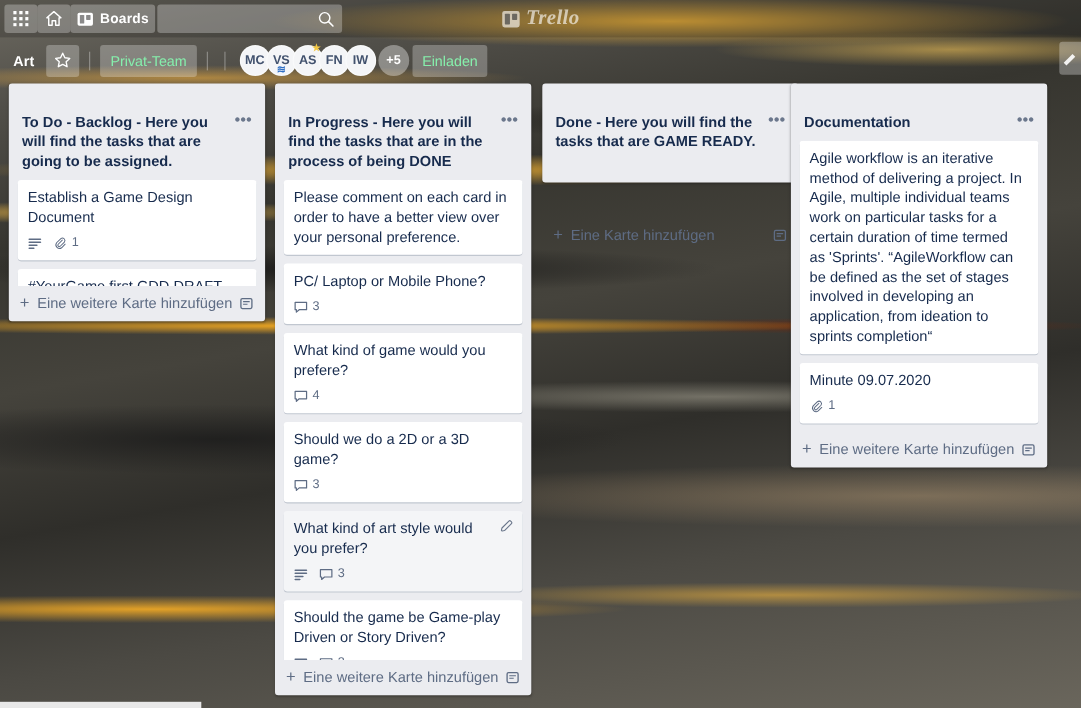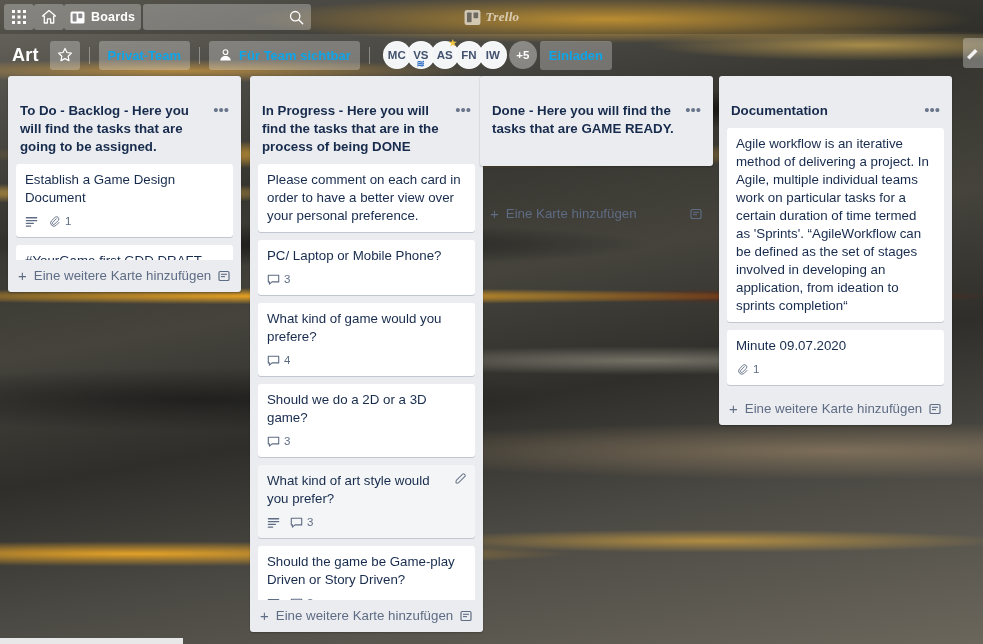--- a/index.html
+++ b/index.html
@@ -56,41 +56,41 @@
     padding: 0 7px; cursor: text; margin-left: 2px;
   }
   #brand {
     position: absolute; left: 0; right: 0; top: 0; height: 34px;
     display: flex; align-items: center; justify-content: center;
     pointer-events: none;
   }
   #brand .brand-text {
     color: rgba(255,255,255,0.62);
     font-family: "Liberation Serif", serif;
-    font-style: italic; font-weight: bold; font-size: 13px;
+    font-style: italic; font-weight: bold; font-size: 19px;
     letter-spacing: .3px; margin-left: 5px;
   }
 
   
   #boardbar {
     position: absolute; top: 34px; left: 0; right: 0; height: 42px;
     display: flex; align-items: center; gap: 3px;
     padding: 0 8px;
     z-index: 9;
   }
   #board-title {
-    color: #fff; font-weight: bold; font-size: 18px;
+    color: #fff; font-weight: bold; font-size: 13px;
     padding: 0 8px 0 4px; letter-spacing: .2px; cursor: pointer;
   }
   .hbtn {
     height: 29px; border-radius: 3px;
     background: rgba(255,255,255,0.27);
-    color: #0ea5e9; font-size: 13px;
+    color: #86efac; font-size: 13px;
     display: flex; align-items: center; gap: 6px;
-    padding: 0 9px; cursor: pointer; white-space: nowrap; font-weight: bold;
+    padding: 0 9px; cursor: pointer; white-space: nowrap;
   }
   .hbtn.icon-only { width: 30px; padding: 0; justify-content: center; }
   .hsep { width: 1px; height: 17px; background: rgba(255,255,255,0.35); margin: 0 6px; }
   #members { display: flex; align-items: center; margin: 0 4px; }
   .avatar {
     width: 28px; height: 28px; border-radius: 50%;
     background: #f4f5f7; color: #42526e;
     font-size: 11.5px; font-weight: bold;
     display: flex; align-items: center; justify-content: center;
     margin-right: -4px; position: relative;
@@ -233,27 +233,20 @@
   </div>
 
   <div class="hsep"></div>
 
   <div class="hbtn">
     <span>Privat-Team</span>
   </div>
 
   <div class="hsep"></div>
 
-  <div class="hbtn">
-    <svg width="15" height="15" viewBox="0 0 16 16">
-      <circle cx="8" cy="4.4" r="2.5" fill="none" stroke="#fff" stroke-width="1.2"></circle>
-      <path d="M2.4 13.4c0-3 2.5-5 5.6-5s5.6 2 5.6 5z" fill="#fff"></path>
-    </svg>
-    <span>Für Team sichtbar</span>
-  </div>
 
   <div class="hsep"></div>
 
   <div id="members">
     <div class="avatar">
       <span>MC</span>
     </div>
     <div class="avatar">
       <span>VS</span>
       <span class="badge-water">≋</span>
@@ -436,21 +429,21 @@
       <span>
         <svg width="14" height="14" viewBox="0 0 14 14">
           <rect x="2" y="2.5" width="10" height="9" rx="1.3" fill="none" stroke="#5e6c84" stroke-width="1.2"></rect>
           <line x1="4" y1="5.3" x2="10" y2="5.3" stroke="#5e6c84" stroke-width="1.1"></line>
           <line x1="4" y1="7.6" x2="8" y2="7.6" stroke="#5e6c84" stroke-width="1.1"></line>
         </svg>
       </span>
     </div>
   </div>
 
-  <div class="list" style="left:480px; max-height:90px;gap:26px;">
+  <div class="list" style="left:493px; max-height:90px;gap:26px;">
     <div class="list-header">
       <div class="list-title">Done - Here you will find the tasks that are GAME READY.</div>
       <div class="list-menu">•••</div>
     </div>
     <div class="cards" style="flex:0 0 auto;"></div>
     <div class="add-card">
       <span class="left">
         <span class="plus">+</span>
         <span>Eine Karte hinzufügen</span>
       </span>

